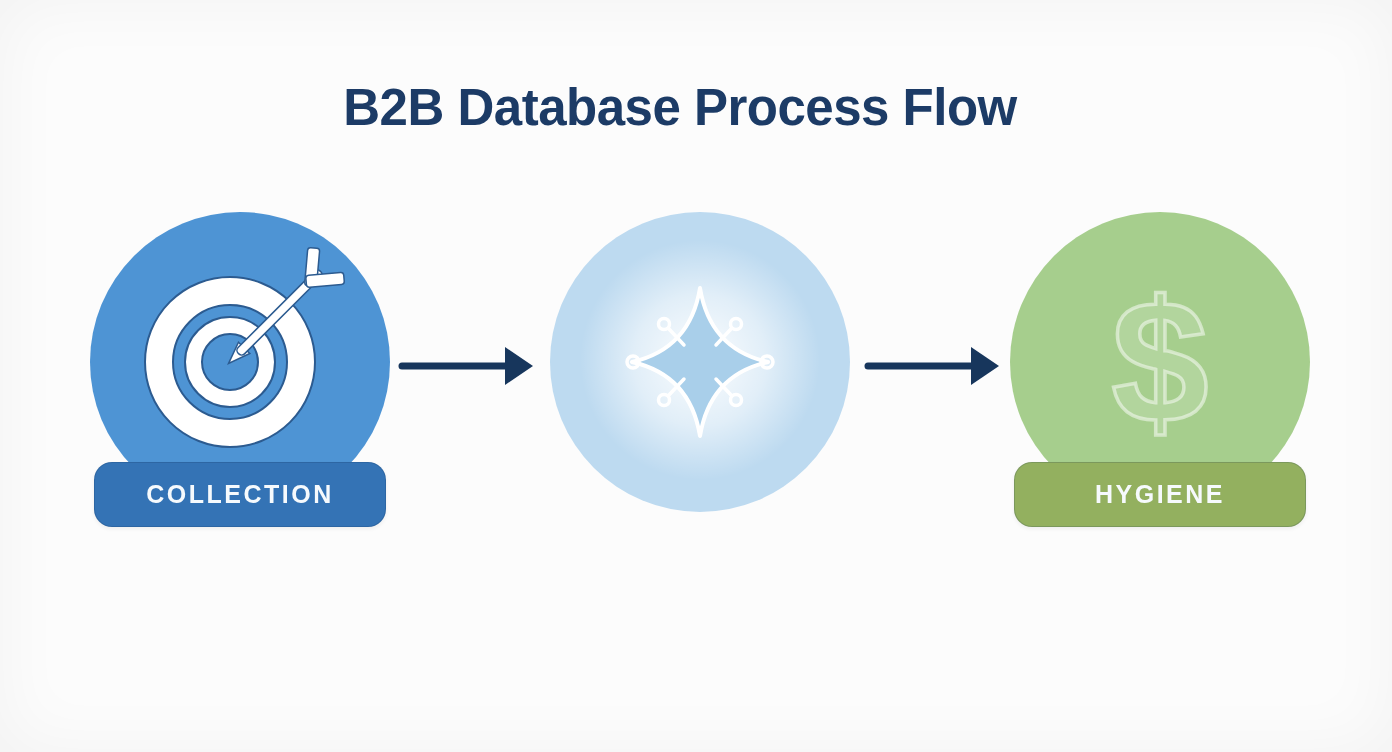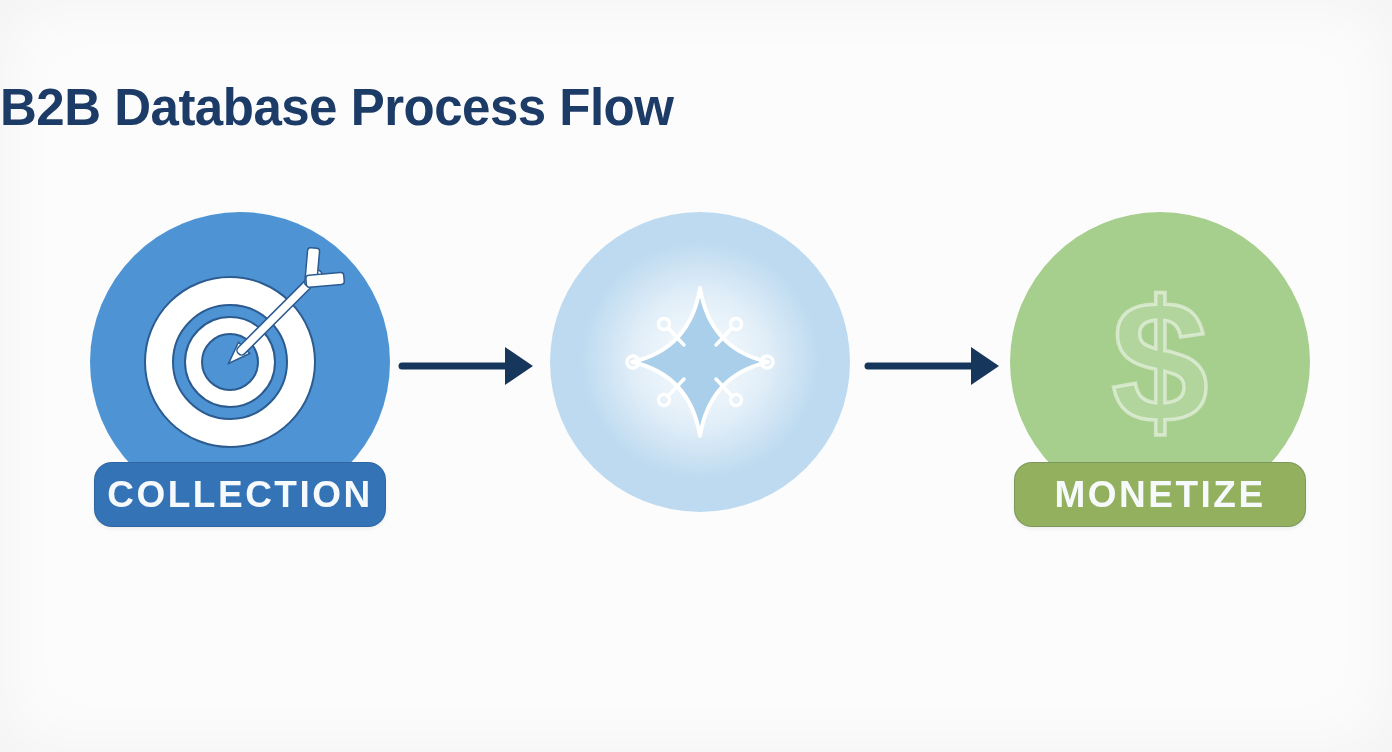--- a/index.html
+++ b/index.html
@@ -14,21 +14,21 @@
     background: #FCFCFC;
     box-shadow: inset 0 0 70px rgba(0,0,0,0.045);
     overflow: hidden;
   }
 
   .title {
     position: absolute;
     top: 78px;
     left: 0;
     width: 1360px;
-    text-align: left;
+    text-align: center;
     font-size: 51px;
     line-height: 60px;
     font-weight: 700;
     letter-spacing: -0.5px;
     color: var(--title, #1C3B66);
   }
 
   .node {
     position: absolute;
     top: 212px;
@@ -48,21 +48,21 @@
   .node .label {
     position: absolute;
     top: 250px;
     left: 4px;
     width: 292px;
     height: 65px;
     border-radius: 18px;
     background: var(--labelbg);
     border: 1px solid rgba(15,45,85,0.18);
     color: #F6FAFD;
-    font-size: 37px;
+    font-size: 25px;
     font-weight: 700;
     letter-spacing: 2.5px;
     line-height: 63px;
     text-align: center;
     box-shadow: 0 2px 4px rgba(0,0,0,0.06);
   }
 
   .node-0 { left: 90px; }
   .node-1 { left: 550px; }
   .node-2 { left: 1010px; }
@@ -155,16 +155,16 @@
     <line x1="6" y1="26" x2="112" y2="26"></line>
     <polygon points="109,7 137,26 109,45"></polygon>
   </svg>
 
   <div class="node node-2" style="--circle: #A6CE8D; --labelbg: #93B05F;">
     <div class="circle">
       <svg viewBox="0 0 300 300" aria-hidden="true">
         <text class="dollar-text" x="150" y="210" text-anchor="middle">$</text>
       </svg>
     </div>
-    <div class="label">MONETIZE</div>
+    <div class="label">HYGIENE</div>
   </div>
 
 </div>
 
 </body></html>

